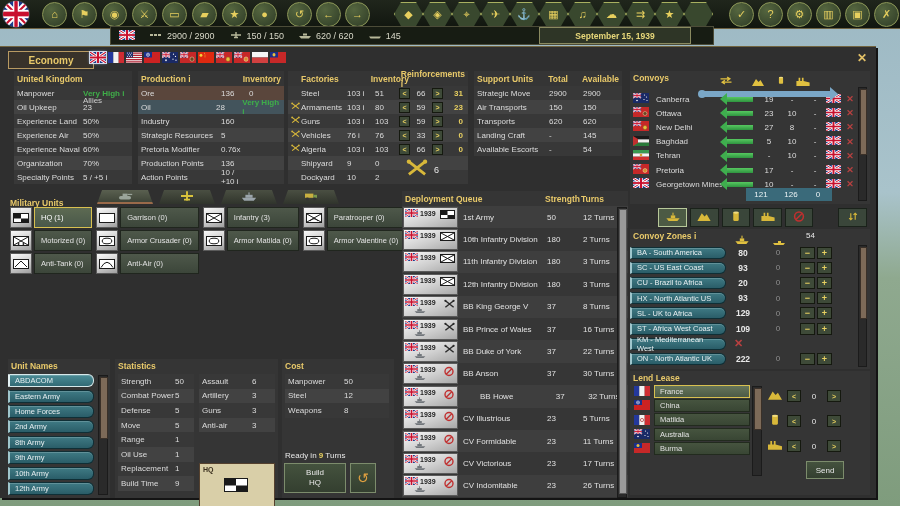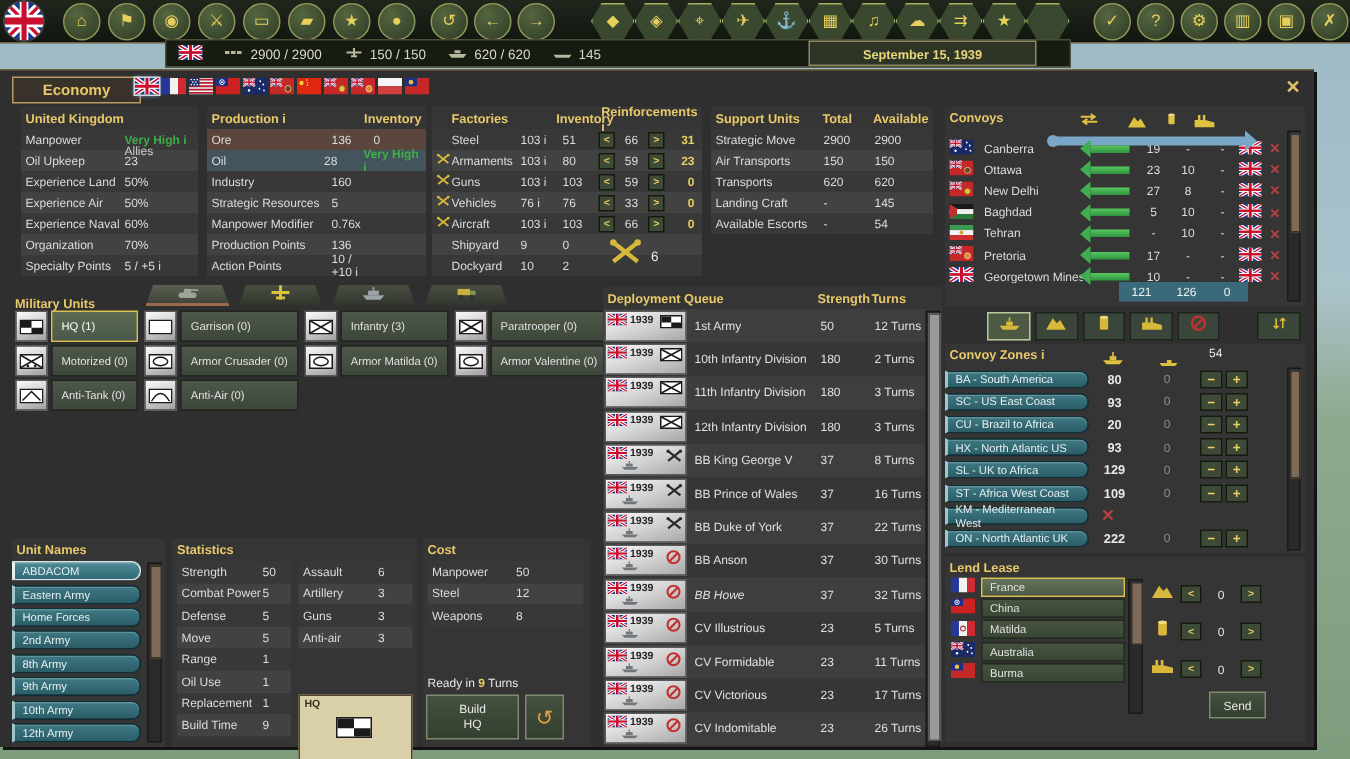--- a/index.html
+++ b/index.html
@@ -356,21 +356,21 @@
             <span class="lab" style="width: 80px;">Industry</span>
             <span style="width: 28px;">160</span>
             <span></span>
           </div>
           <div class="trow" style="background: rgb(66, 66, 66);">
             <span class="lab" style="width: 80px;">Strategic Resources</span>
             <span style="width: 28px;">5</span>
             <span></span>
           </div>
           <div class="trow" style="background: rgb(56, 56, 56);">
-            <span class="lab" style="width: 80px;">Manpower Modifier</span>
+            <span class="lab" style="width: 80px;">Pretoria Modifier</span>
             <span style="width: 28px;">0.76x</span>
             <span></span>
           </div>
           <div class="trow" style="background: rgb(66, 66, 66);">
             <span class="lab" style="width: 80px;">Production Points</span>
             <span style="width: 28px;">136</span>
             <span></span>
           </div>
           <div class="trow" style="background: rgb(56, 56, 56);">
             <span class="lab" style="width: 80px;">Action Points</span>
@@ -438,21 +438,21 @@
             <span style="width: 22px; text-align: center;">33</span>
             <span class="sqbtn" style="width: 11px; height: 11px;">&gt;</span>
             <span class="gold" style="width: 20px; text-align: right; font-weight: bold;">0</span>
           </div>
           <div class="trow" style="background: rgb(56, 56, 56);">
             <span style="width: 10px;"><svg width="9" height="8" viewBox="0 0 12 10">
                 <path d="M1.5,1.5 L10.5,8.5 M10.5,1.5 L1.5,8.5" stroke="#d8b83a" stroke-width="1.6"></path>
                 <circle cx="1.5" cy="1.5" r="1.2" fill="#d8b83a"></circle>
                 <circle cx="10.5" cy="1.5" r="1.2" fill="#d8b83a"></circle>
               </svg></span>
-            <span class="lab" style="width: 46px;">Aircraft</span>
+            <span class="lab" style="width: 46px;">Algeria</span>
             <span style="width: 28px;">103 i</span>
             <span style="width: 24px;">103</span>
             <span class="sqbtn" style="width: 11px; height: 11px;">&lt;</span>
             <span style="width: 22px; text-align: center;">66</span>
             <span class="sqbtn" style="width: 11px; height: 11px;">&gt;</span>
             <span class="gold" style="width: 20px; text-align: right; font-weight: bold;">0</span>
           </div>
           <div class="trow" style="background: rgb(66, 66, 66);">
             <span style="width: 10px;"></span>
             <span class="lab" style="width: 46px;">Shipyard</span>
@@ -1302,21 +1302,21 @@
               <span style="position: absolute; right: 2px; top: 2px;"><svg width="12" height="11" viewBox="0 0 12 10">
                   <circle cx="6" cy="5" r="4" fill="none" stroke="#c03030" stroke-width="1.4"></circle>
                   <path d="M3.2,7.8 L8.8,2.2" stroke="#c03030" stroke-width="1.4"></path>
                 </svg></span>
               <span style="position: absolute; left: 1px; bottom: 0px;"><svg width="30" height="9" viewBox="0 0 12 10">
                   <path d="M0,7 L12,7 L10,9 L2,9 Z" fill="#70757a"></path>
                   <rect x="3" y="4.5" width="5" height="2.2" fill="#70757a"></rect>
                   <rect x="5" y="2.5" width="0.9" height="2" fill="#70757a"></rect>
                 </svg></span>
             </div>
-            <span class="lab" style="width: 84px; margin-left: 5px; font-style: italic;">BB Howe</span>
+            <span class="lab" style="width: 84px; margin-left: 22px;">BB Howe</span>
             <span style="width: 36px; text-align: left;">37</span>
             <span style="width: 44px;">32 Turns</span>
           </div>
           <div class="qrow">
             <div class="qtile">
               <span style="position: absolute; left: 1px; top: 1px;"><svg width="13" height="8" viewBox="0 0 16 10" preserveAspectRatio="none">
                   <rect width="16" height="10" fill="#1b3c8c"></rect>
                   <path d="M0,0 L16,10 M16,0 L0,10" stroke="#fff" stroke-width="2.8000000000000003"></path>
                   <path d="M0,0 L16,10 M16,0 L0,10" stroke="#c8102e" stroke-width="1"></path>
                   <rect x="6.24" width="3.52" height="10" fill="#fff"></rect>

